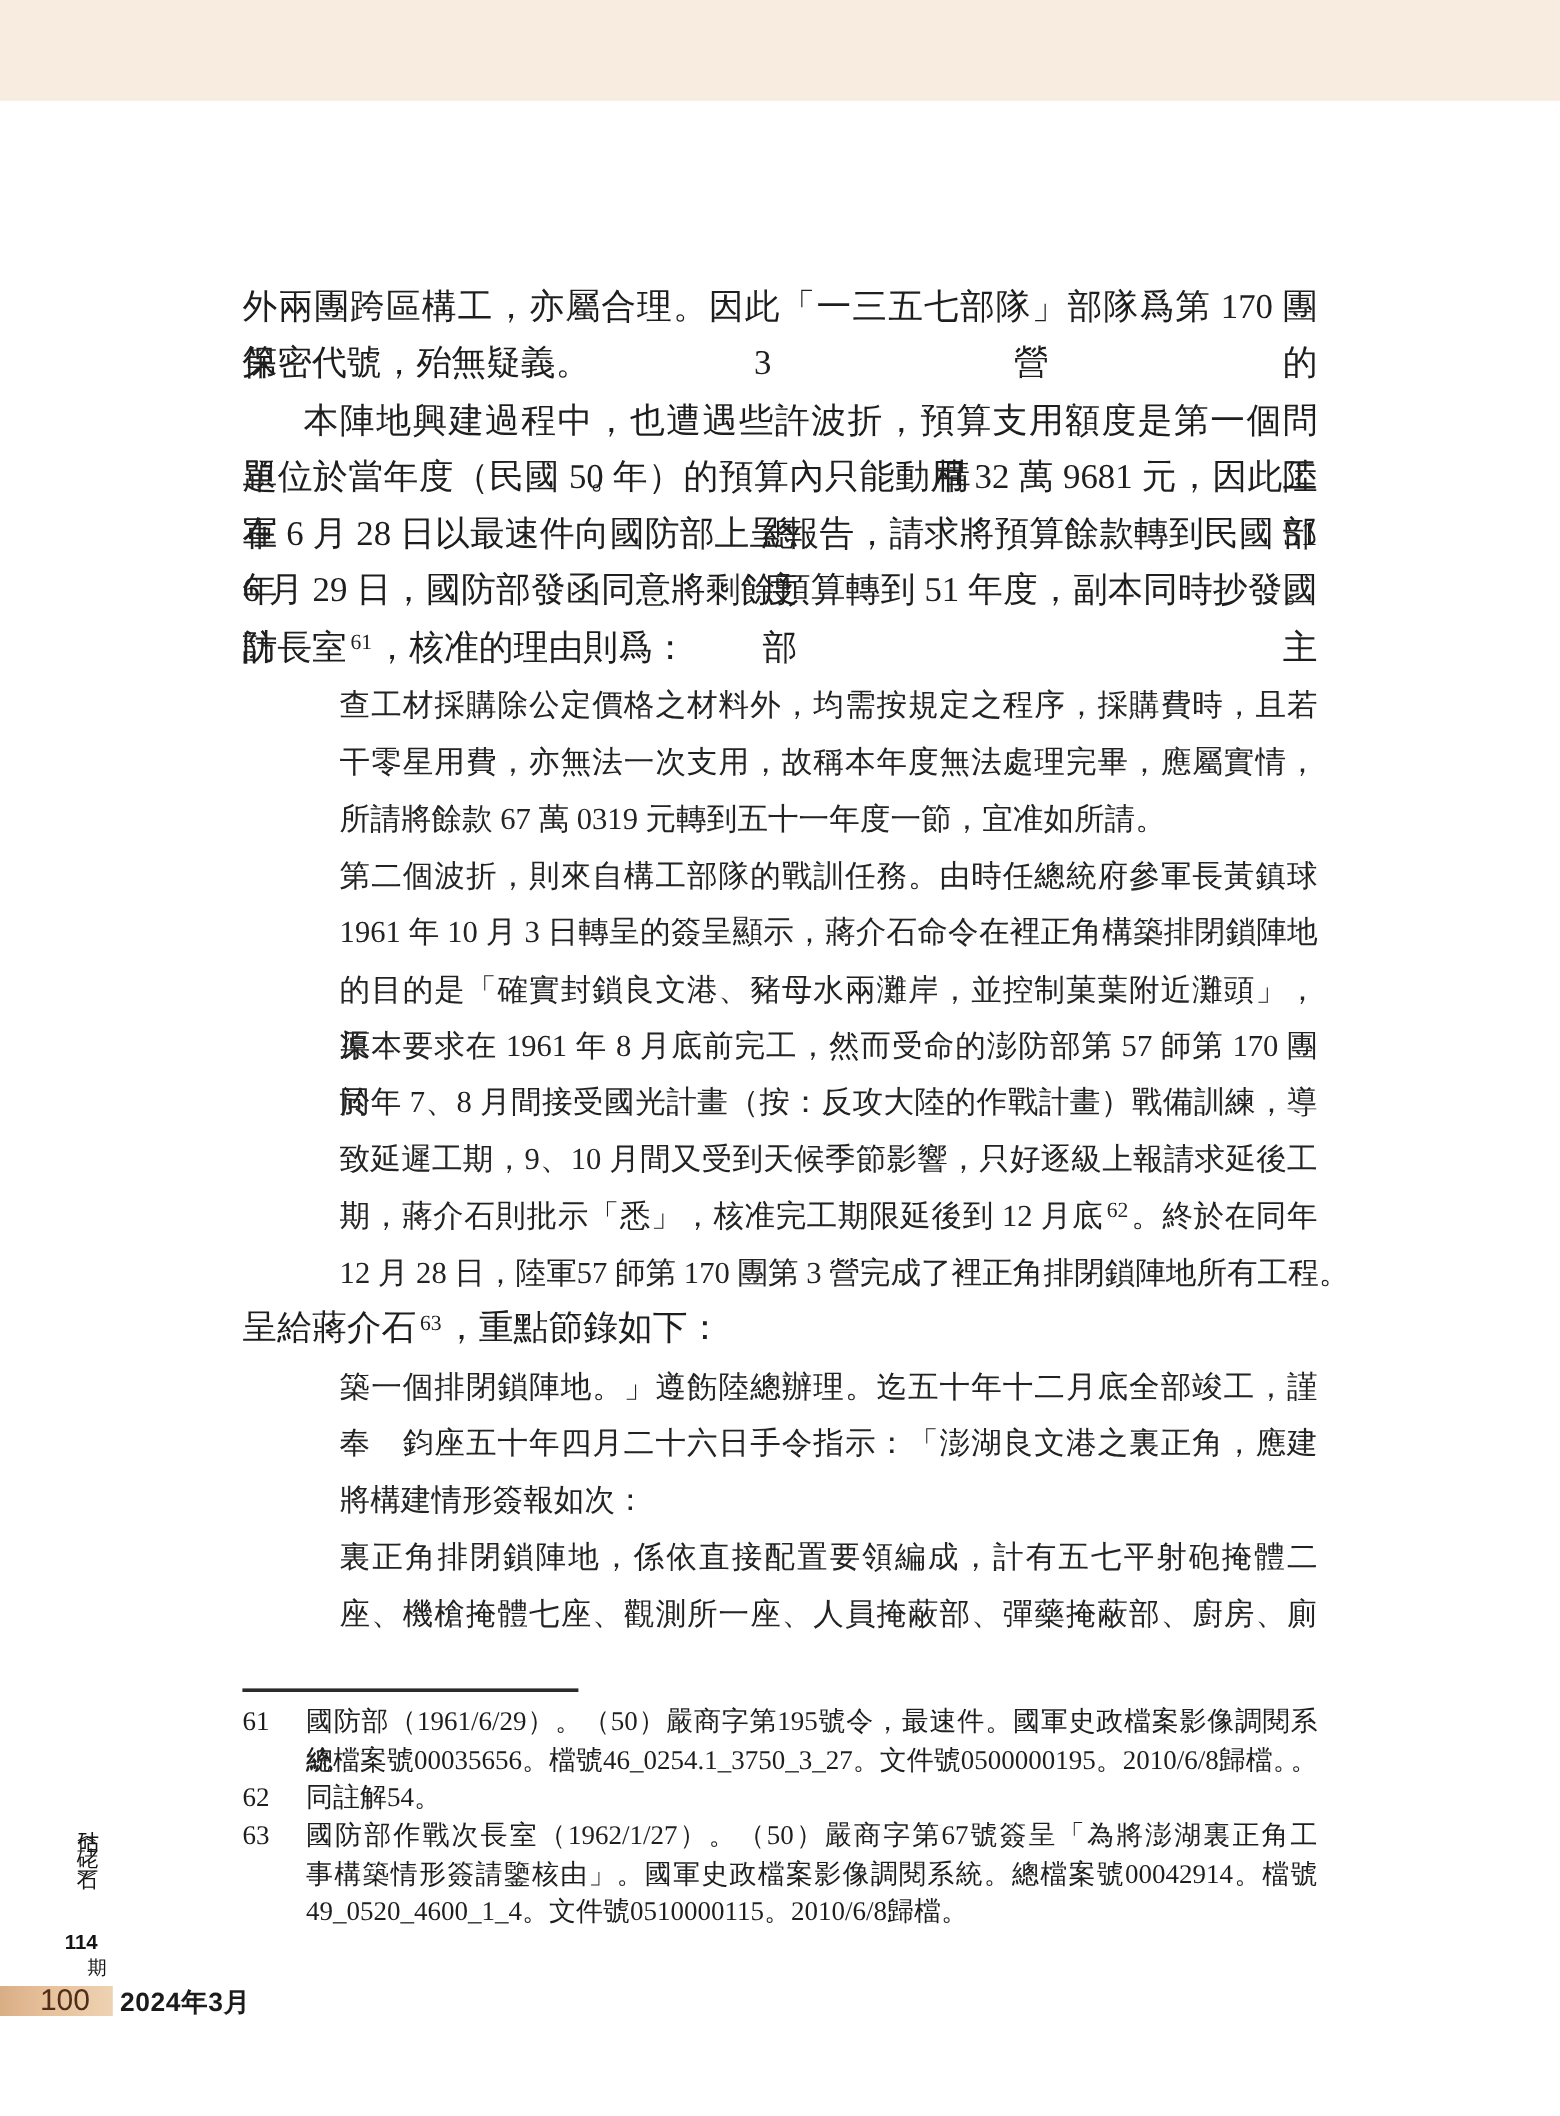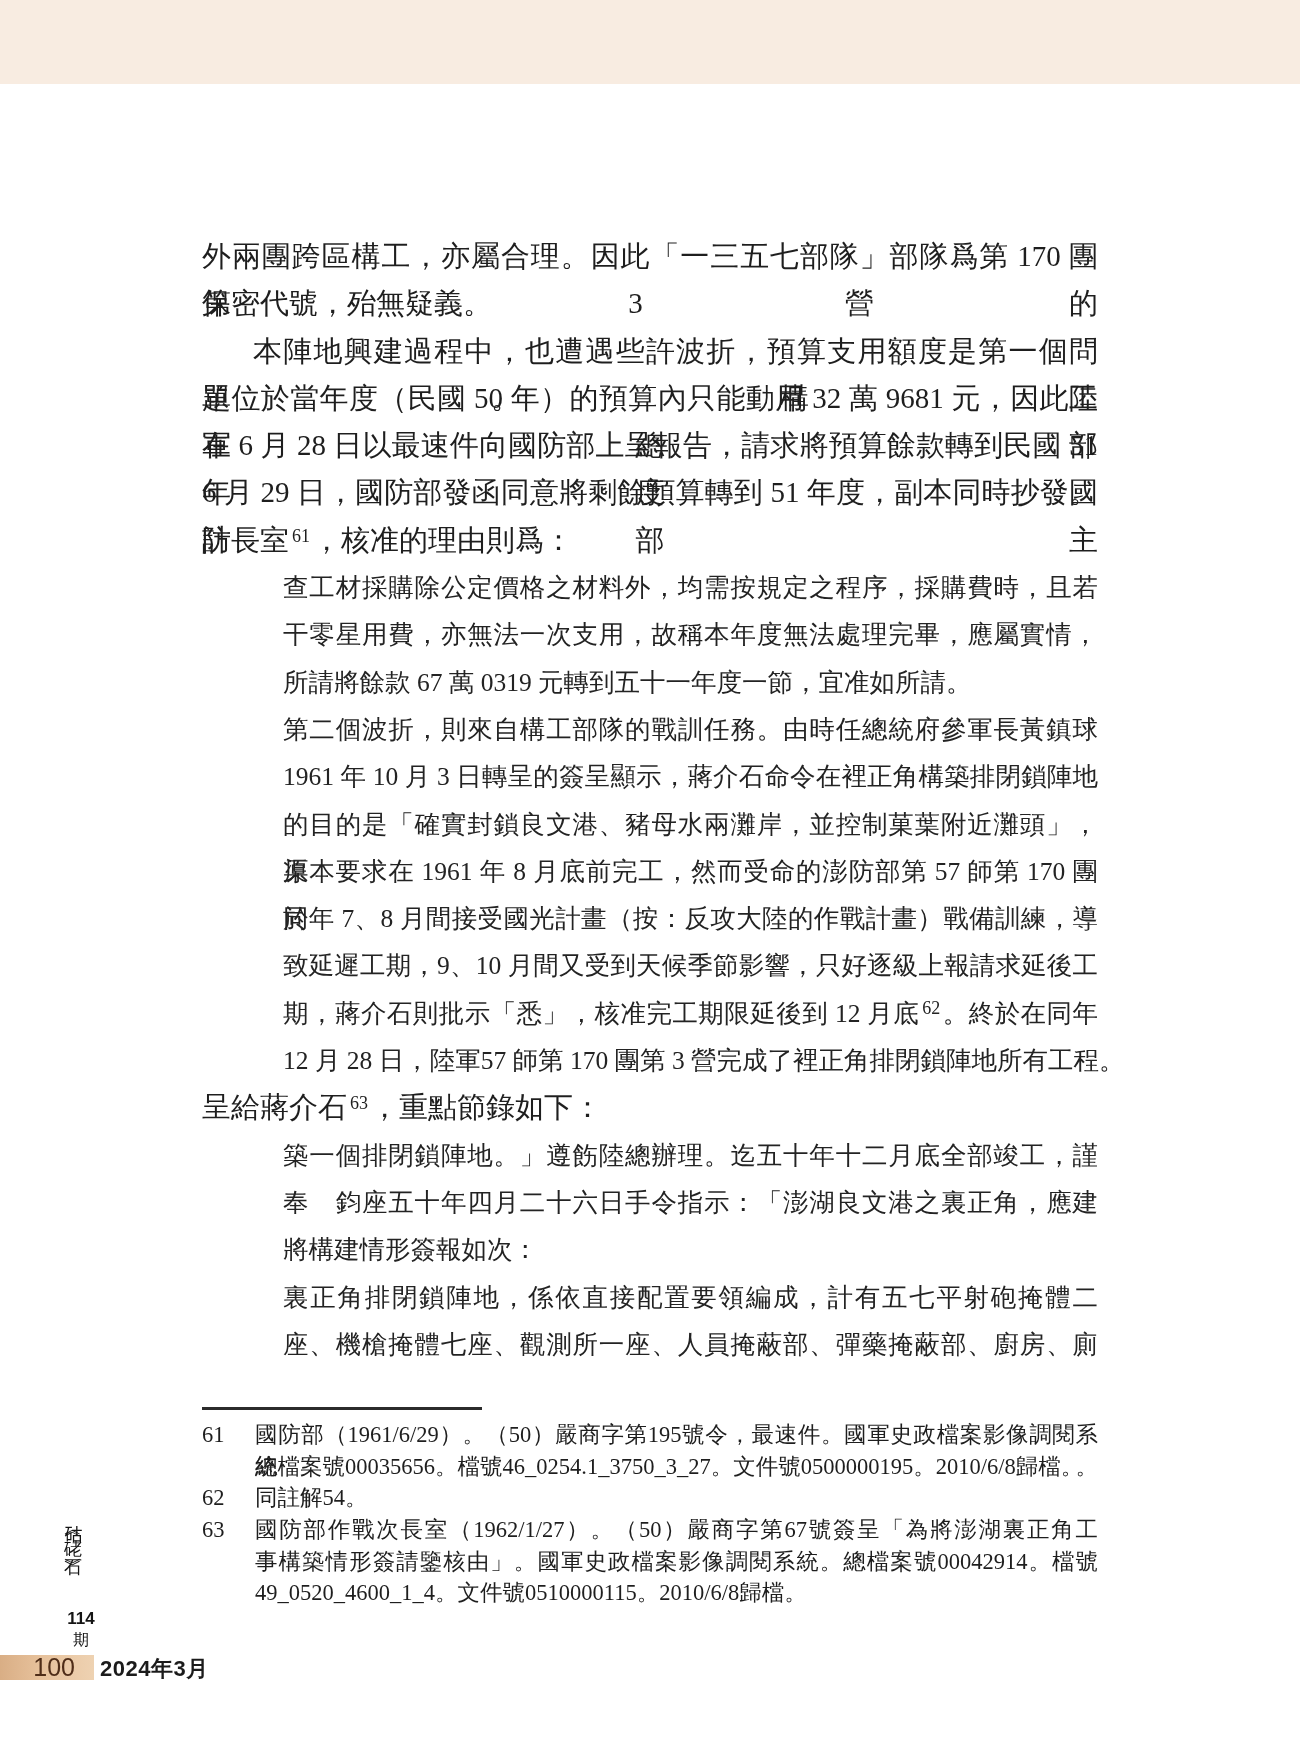--- a/index.html
+++ b/index.html
@@ -69,21 +69,21 @@
   
   .journal-title-vertical {
     position:absolute; left:61px; top:1524px; height:102px;
     writing-mode:vertical-rl;
     font-size:18px;
     letter-spacing:1px;
     color:#141414;
   }
   .issue-number {
     position:absolute; left:54px; top:1609px; width:54px;
-    text-align:center;
+    text-align:left;
     font-family:"Liberation Sans","DejaVu Sans",sans-serif;
     font-weight:600; font-size:17px; color:#141414;
   }
   .issue-unit {
     position:absolute; left:54px; top:1630px; width:54px;
     text-align:center;
     font-size:16px; color:#141414;
   }
   .page-band {
     position:absolute; left:0; top:1655px;

